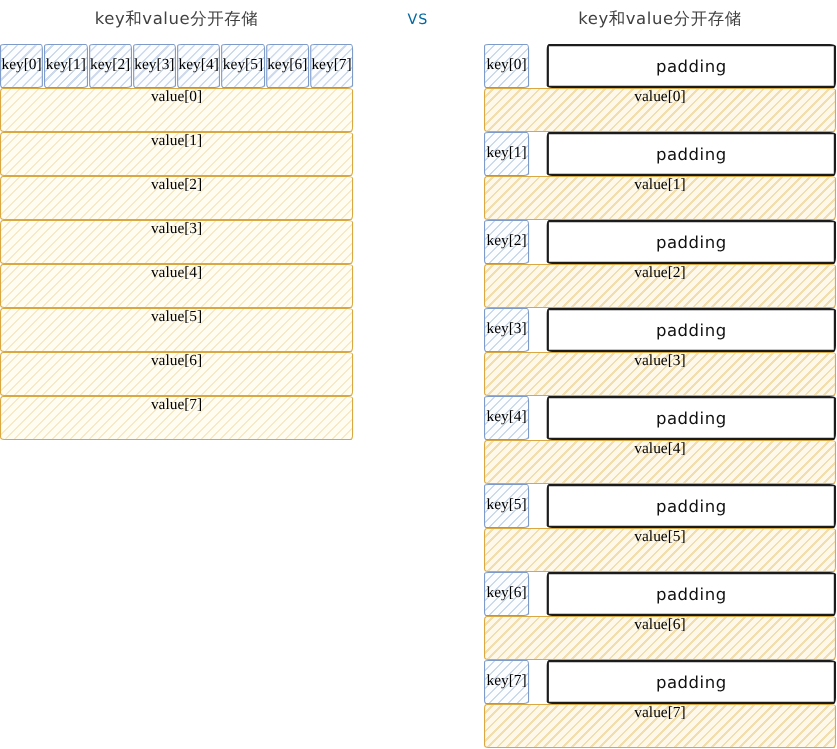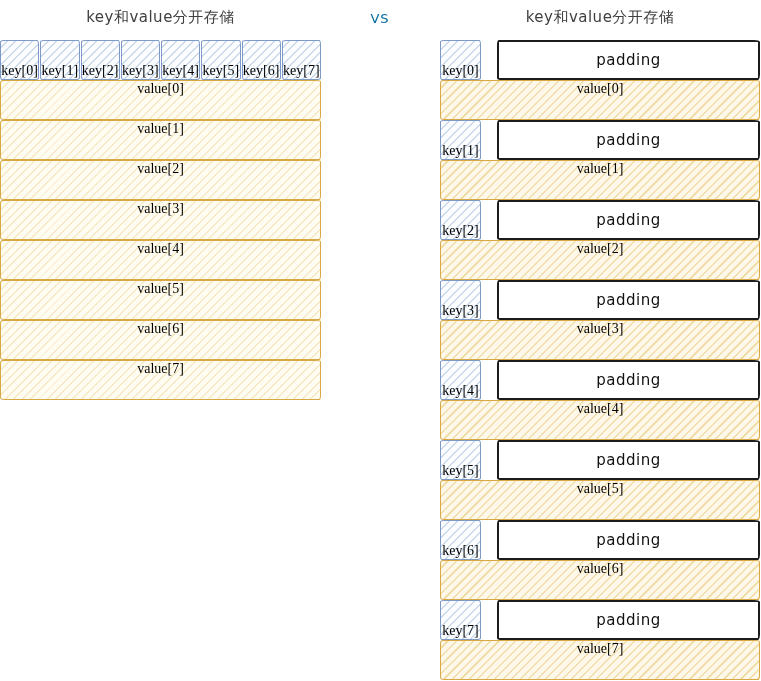--- a/index.html
+++ b/index.html
@@ -23,21 +23,21 @@
     background-color:#fffdf2;
     background-image:repeating-linear-gradient(-45deg, rgba(231,192,104,.32) 0 1.4px, transparent 1.4px 6px);
   }
   .hatch-gold-strong{
     background-color:#fdf8ea;
     background-image:repeating-linear-gradient(-45deg, rgba(228,184,88,.42) 0 1.6px, transparent 1.6px 6px);
   }
 
   .keybox{
     box-sizing:border-box;border:1.6px solid #7d9ac8;
-    display:flex;align-items:flex-end;justify-content:center;
+    display:flex;align-items:center;justify-content:center;
     border-radius:4px 2px 5px 2px / 2px 5px 2px 4px;
   }
   .valrow{
     box-sizing:border-box;height:40px;border:1.8px solid #d9a843;
     display:flex;align-items:flex-start;justify-content:center;
     border-radius:3px 5px 2px 4px / 4px 2px 5px 3px;
   }
 
   #left-diagram{position:absolute;left:0;top:40px;width:321px}
   #left-keys{display:flex;height:40px;gap:1px}

